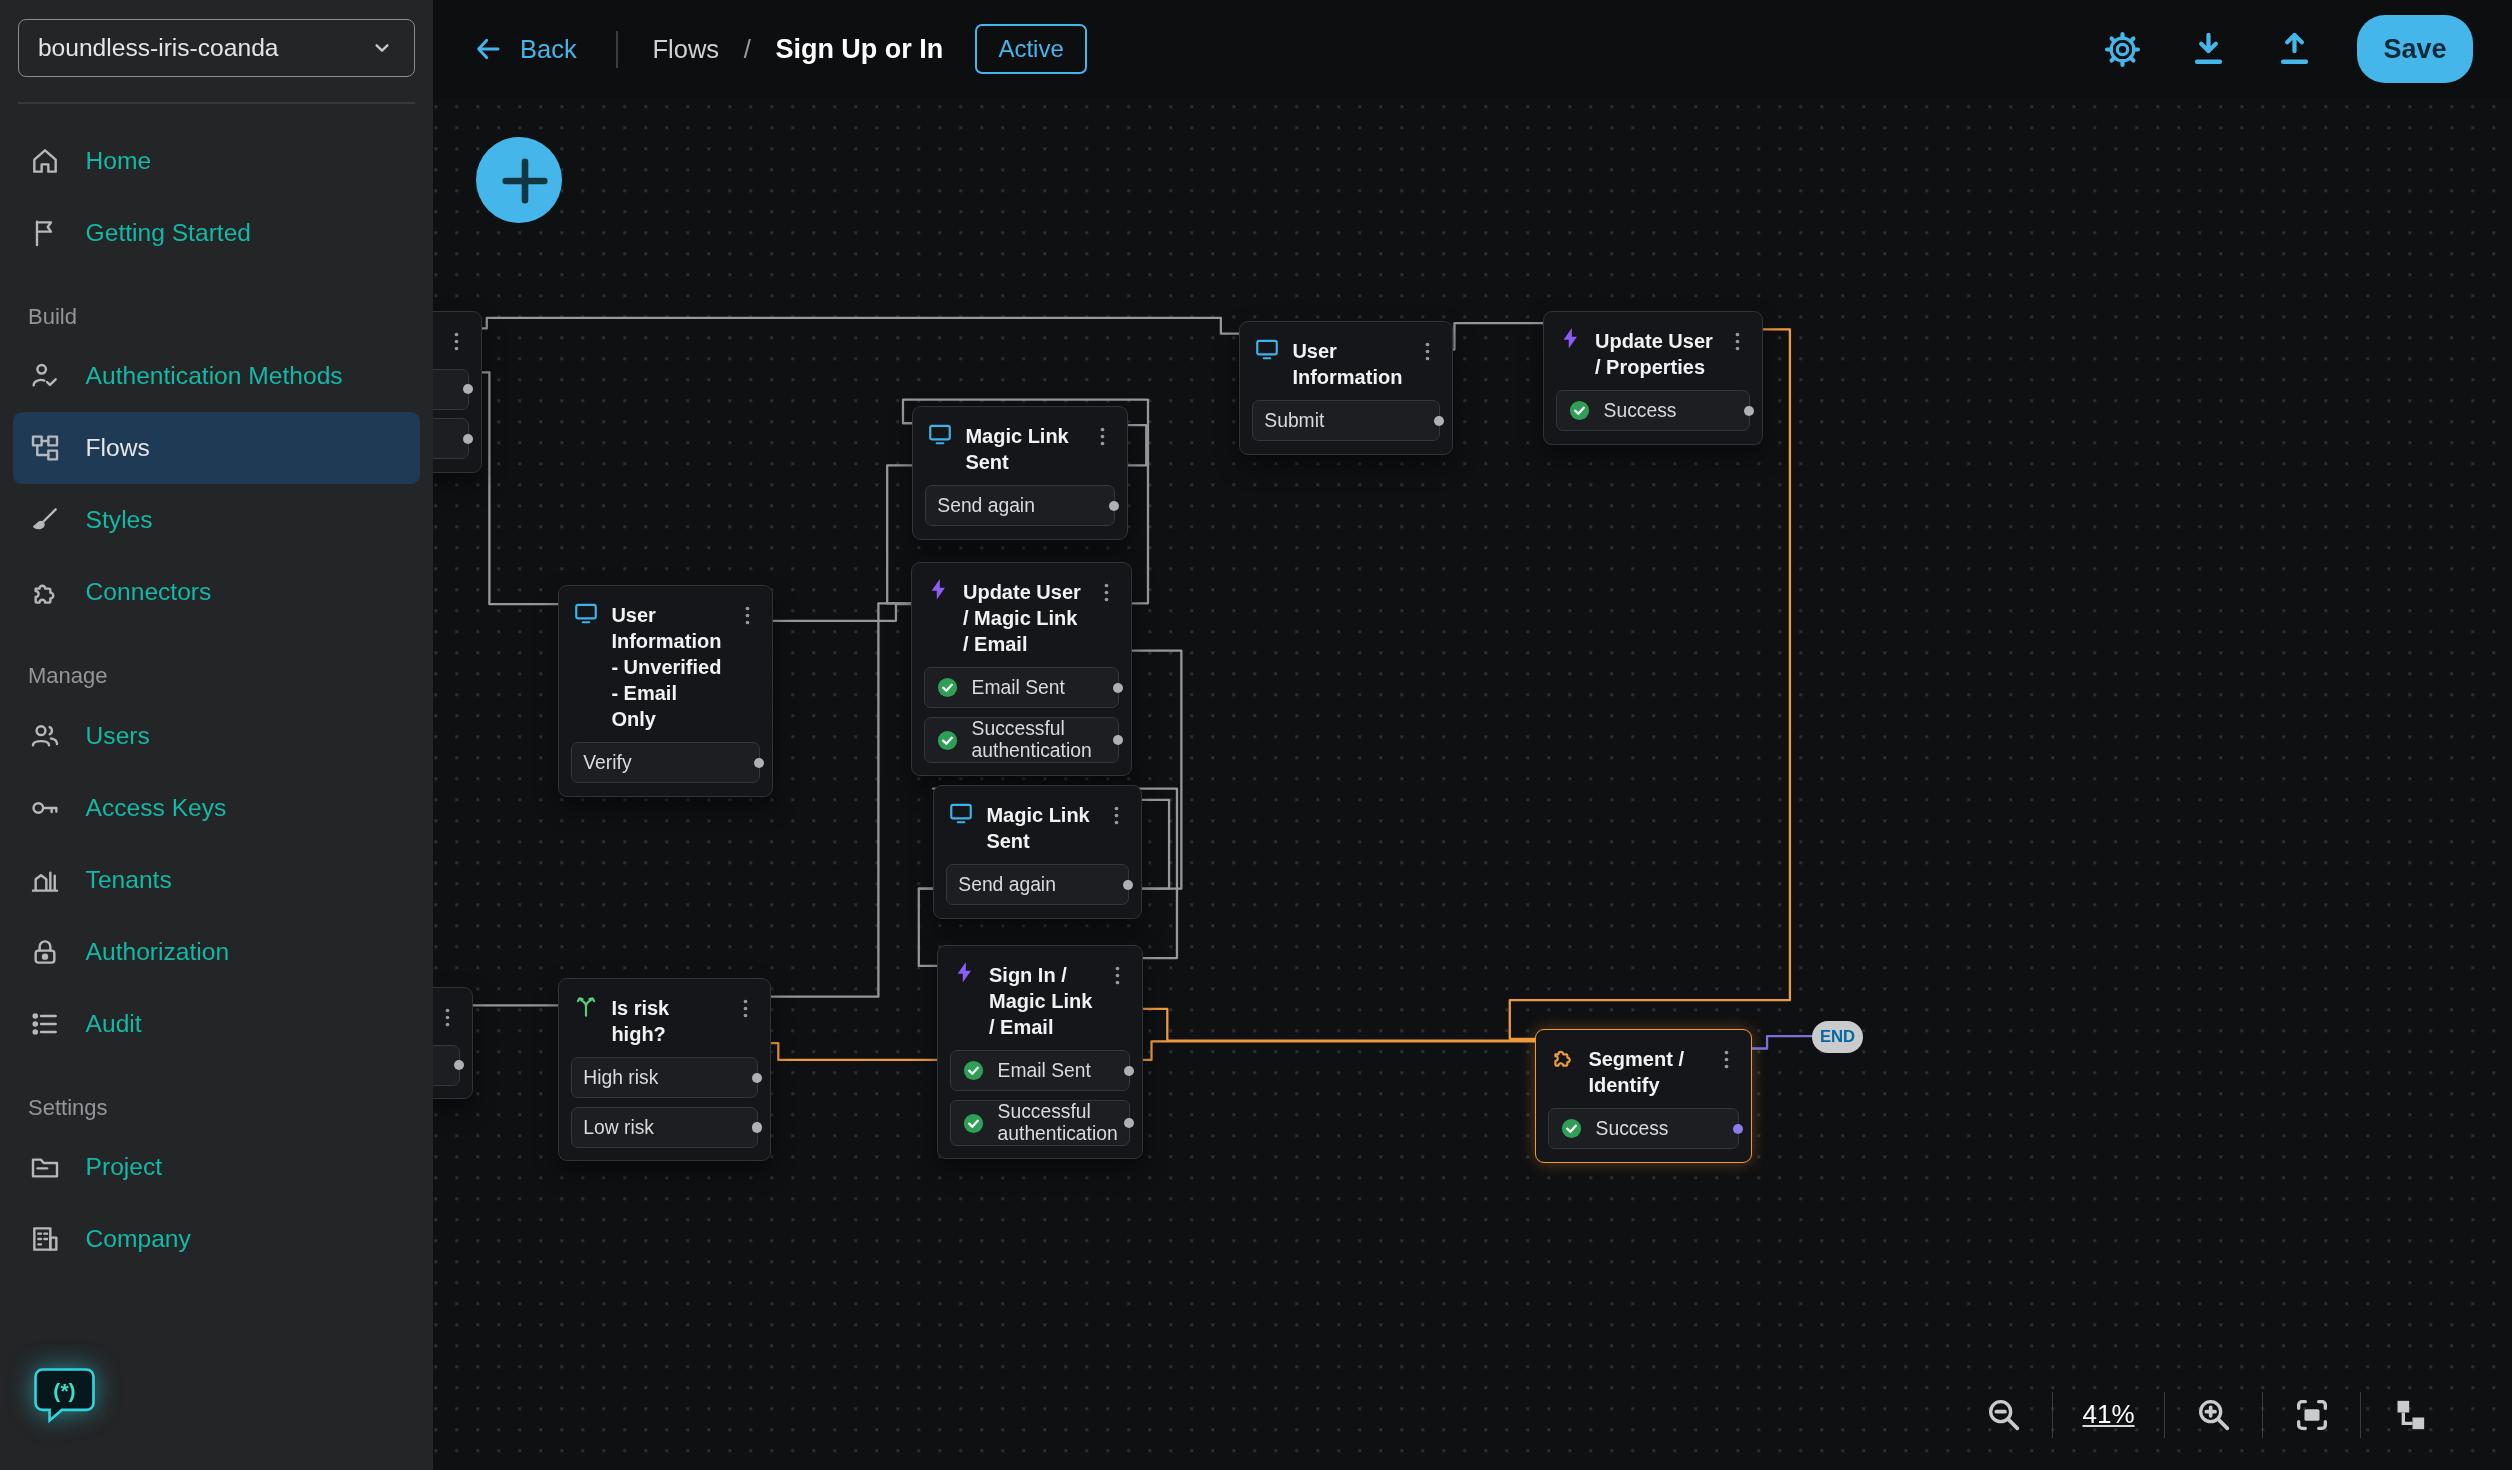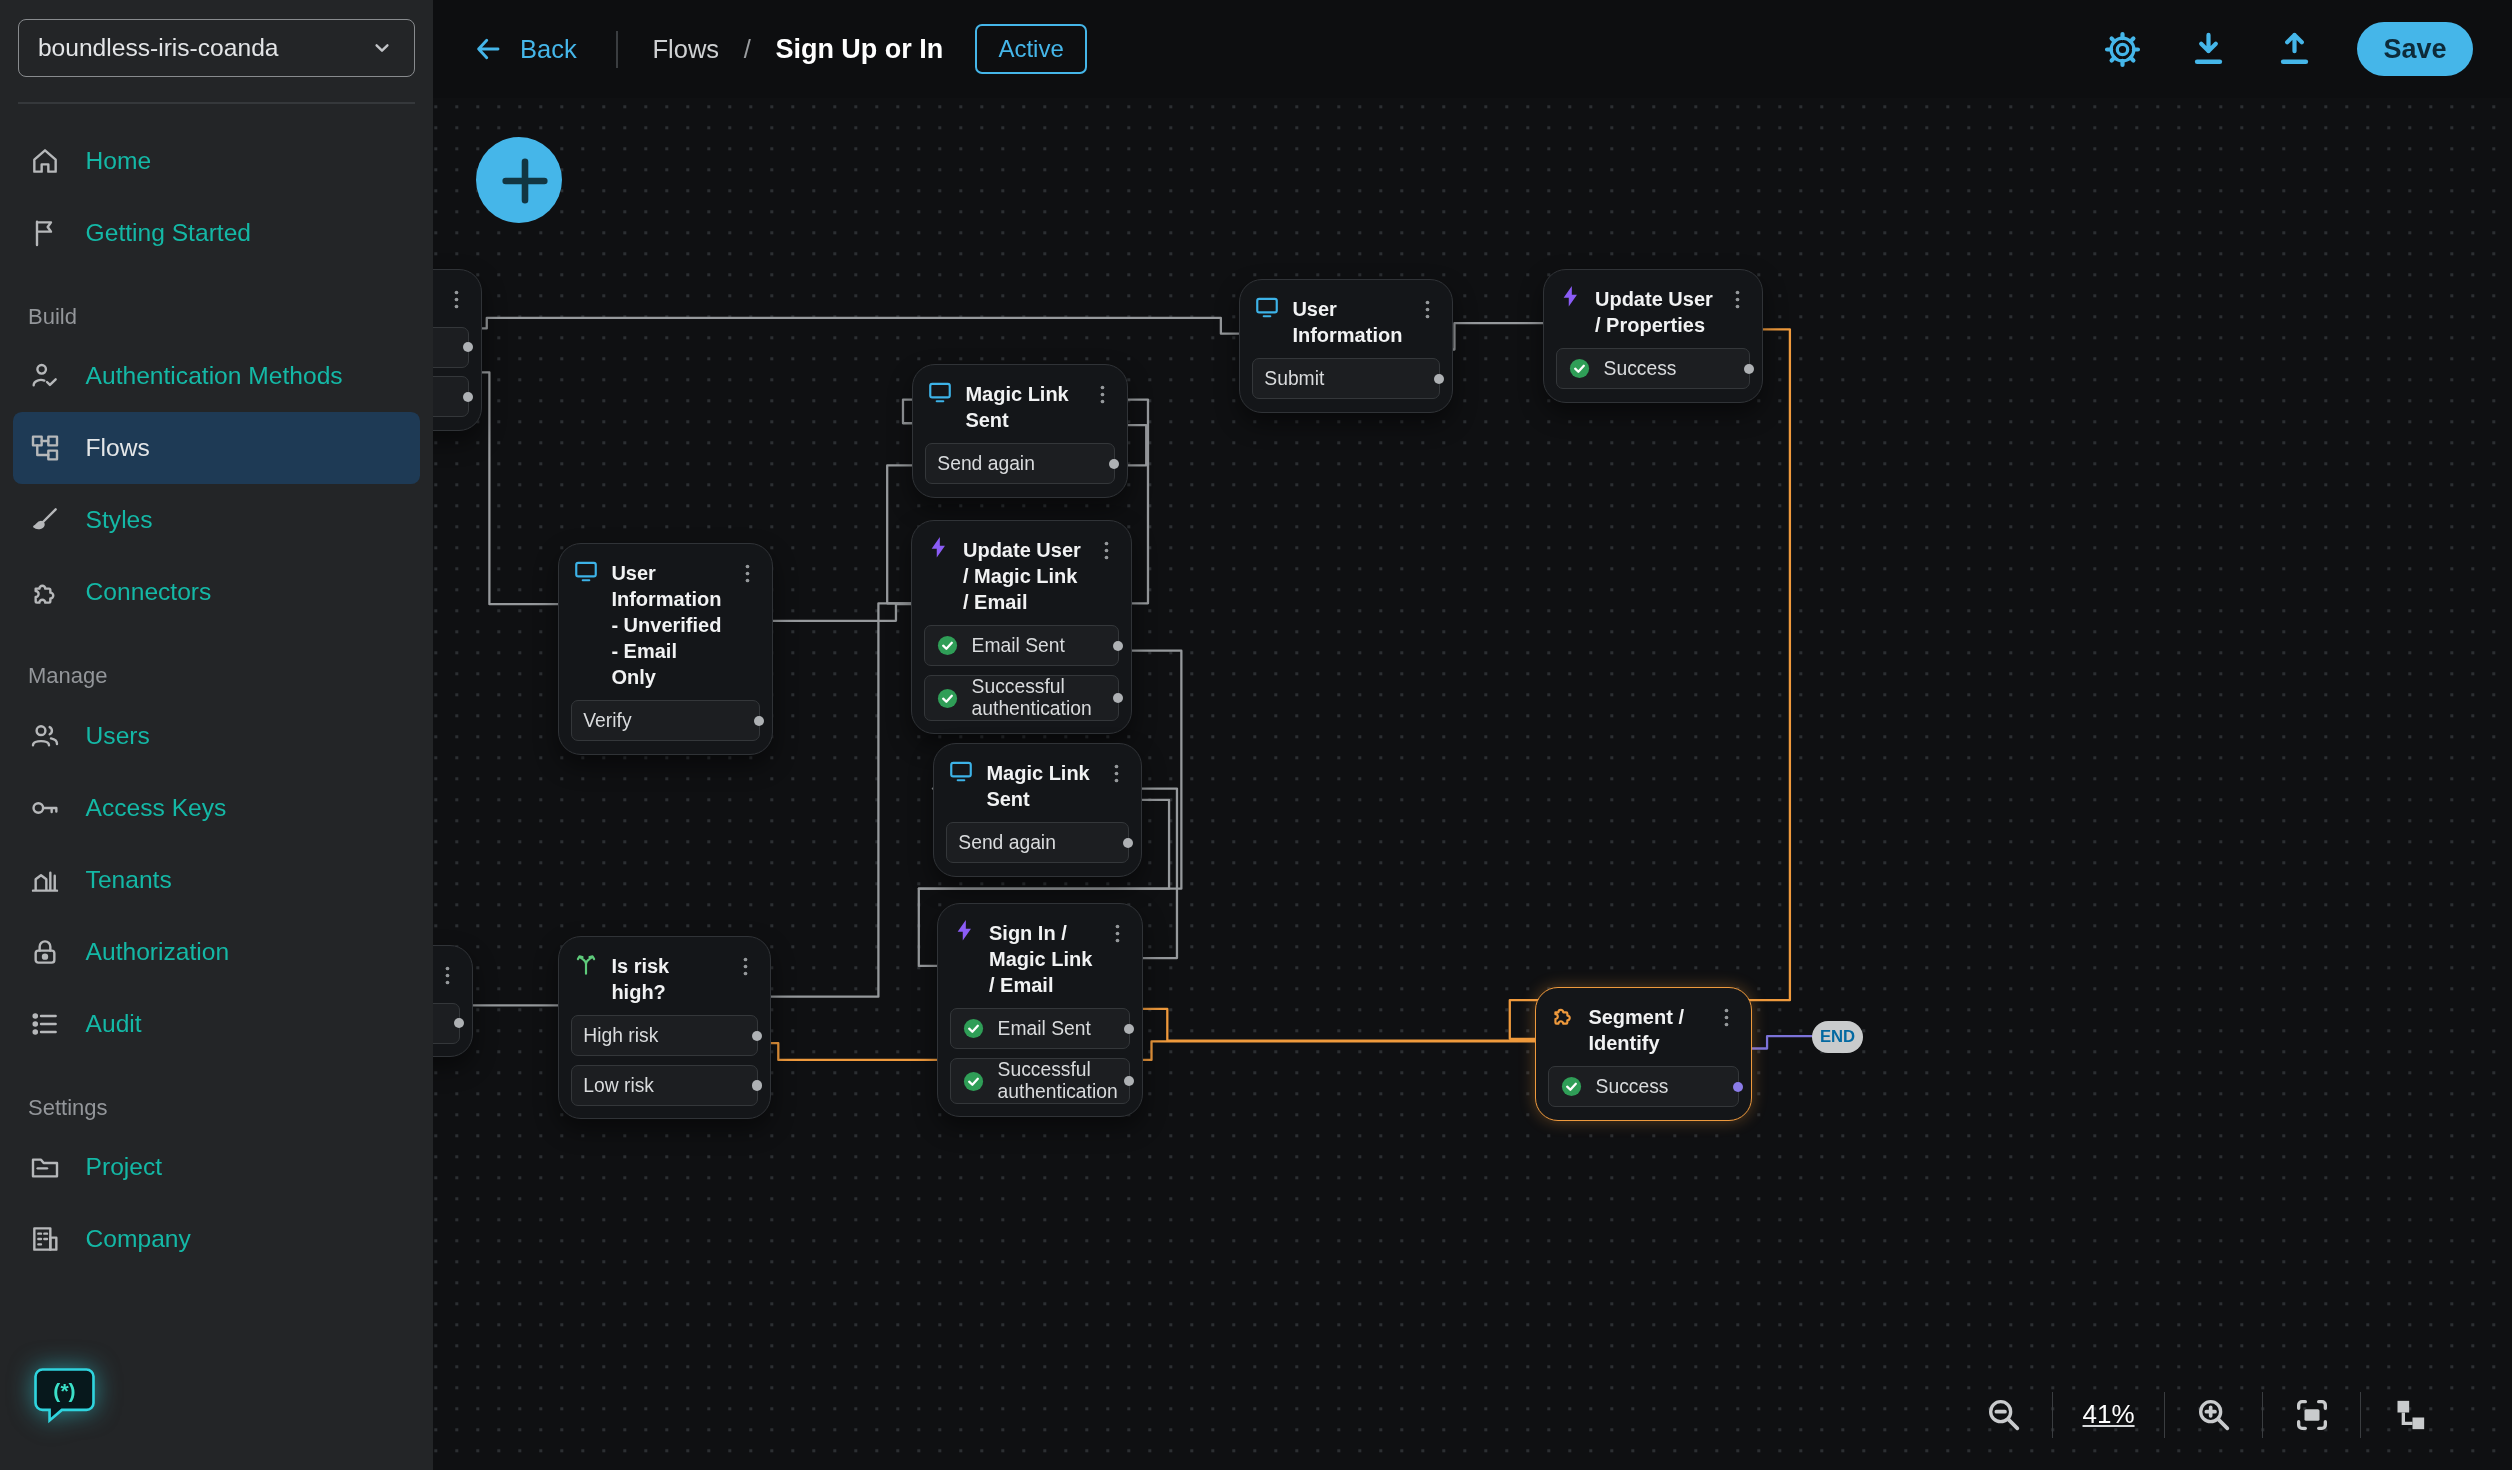--- a/index.html
+++ b/index.html
@@ -30,25 +30,25 @@
   
   .tb-back{display:flex;align-items:center;gap:17px;margin-left:40px;color:#45b6e9;font-size:25.5px;cursor:pointer;}
   .tb-vdiv{width:1.8px;height:37px;background:#3a3d40;margin:0 35px 0 39px;}
   .crumb{font-size:25.5px;color:#cfd1d3;cursor:pointer;}
   .crumb-sep{font-size:25.5px;color:#9a9da0;margin:0 24.6px;}
   .crumb-title{font-size:27px;font-weight:700;color:#ffffff;}
   .badge-active{margin-left:32px;border:2.2px solid #45b6e9;color:#45b6e9;font-size:24px;
     padding:8.8px 21px;border-radius:7px;cursor:pointer;}
   .tb-right{margin-left:auto;display:flex;align-items:center;gap:40px;margin-right:39px;}
   .icon-btn{background:none;border:none;padding:3.5px;cursor:pointer;line-height:0;}
-  .save-btn{background:#45b6e9;color:#0d2b3a;border:none;border-radius:28px;height:54px;width:116px;
+  .save-btn{background:#45b6e9;color:#0d2b3a;border:none;border-radius:28px;height:68px;width:116px;
     font-size:27px;font-weight:700;font-family:"Liberation Sans",sans-serif;cursor:pointer;}
   
-  .node{position:absolute;background:#141619;border:1.8px solid #303337;border-radius:23px;
-    padding:10.5px 12.3px 12.3px 12.3px;box-shadow:0 10.5px 23px rgba(0,0,0,.45);box-sizing:border-box;}
+  .node{position:absolute;background:#141619;border:1.8px solid #303337;border-radius:9px;
+    padding:10.5px 12.3px 12.3px 12.3px;box-shadow:0 10.5px 23px rgba(0,0,0,.45);box-sizing:border-box;margin-top:42px;}
   .node.selected{border-color:#ef9a3d;box-shadow:0 0 16px rgba(239,154,61,.33);}
   .node-header{display:flex;align-items:flex-start;gap:12.3px;min-height:32px;padding:3.5px 1.8px 1.8px 1.8px;}
   .node-title{color:#f1f2f3;font-size:20px;font-weight:700;line-height:1.3;padding-top:1.8px;}
   .kebab{margin-left:auto;line-height:0;padding-top:3.5px;cursor:pointer;}
   .node-row{position:relative;background:#1c1e21;border:1.3px solid #34373a;border-radius:7px;
     min-height:41px;display:flex;align-items:center;gap:12.3px;padding:0 11px;margin-top:8.8px;
     color:#d9dbdd;font-size:19.3px;box-sizing:border-box;}
   .port{position:absolute;right:-5.3px;top:50%;margin-top:-5.3px;width:10.5px;height:10.5px;border-radius:50%;
     background:#aeb1b4;}
   .port.purple{background:#8b7ce8;}

